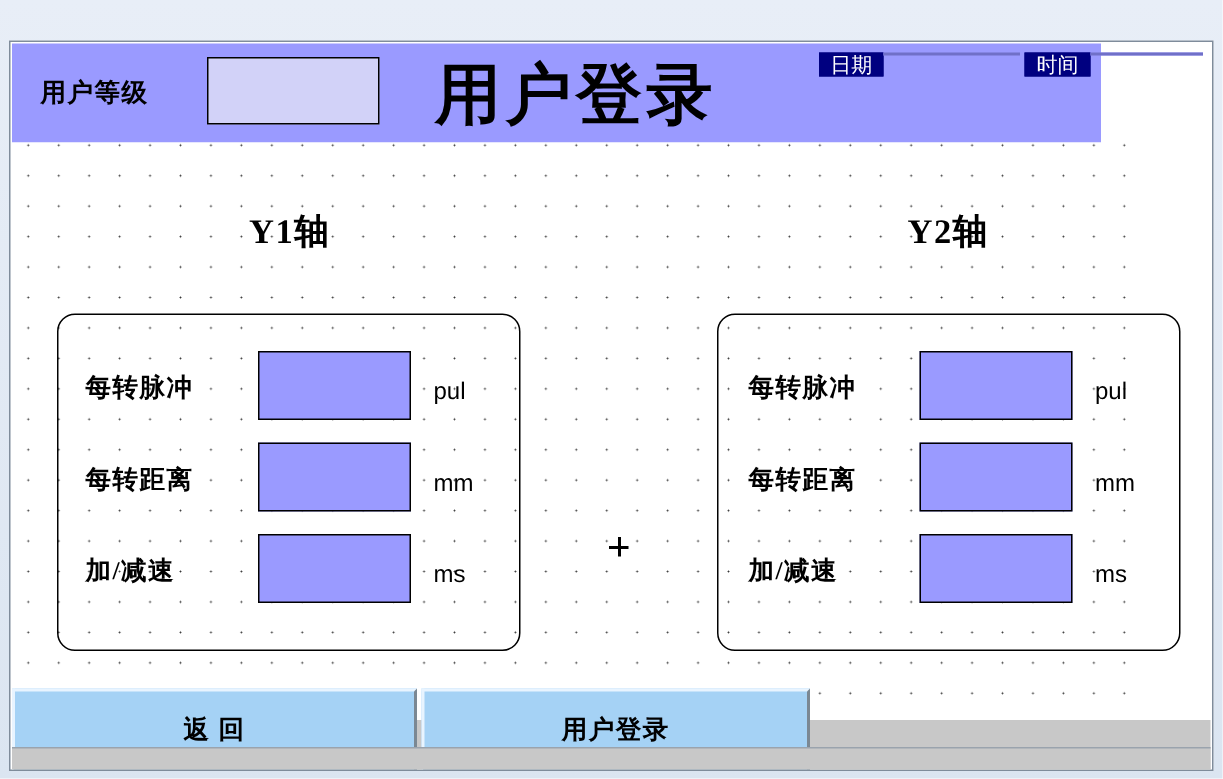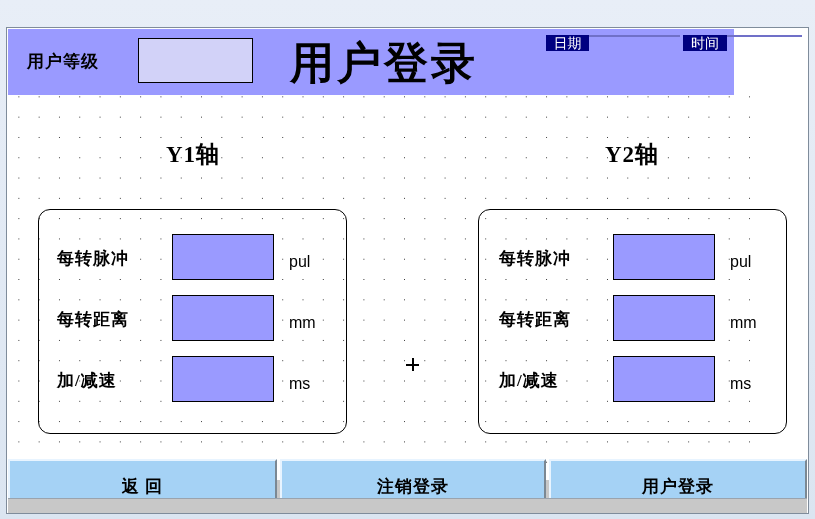--- a/index.html
+++ b/index.html
@@ -383,19 +383,18 @@
           <div class="param-input"></div>
           <div class="param-unit">ms</div>
         </div>
       </div>
 
       <div class="crosshair"></div>
     </div>
 
     <div class="buttonbar">
       <div class="bar-btn b1">返  回</div>
-      <div class="bar-btn b2">注销登录</div>
       <div class="bar-btn b3">用户登录</div>
     </div>
 
     <div class="statusbar"></div>
   </div>
 </div>
 
 </body></html>

